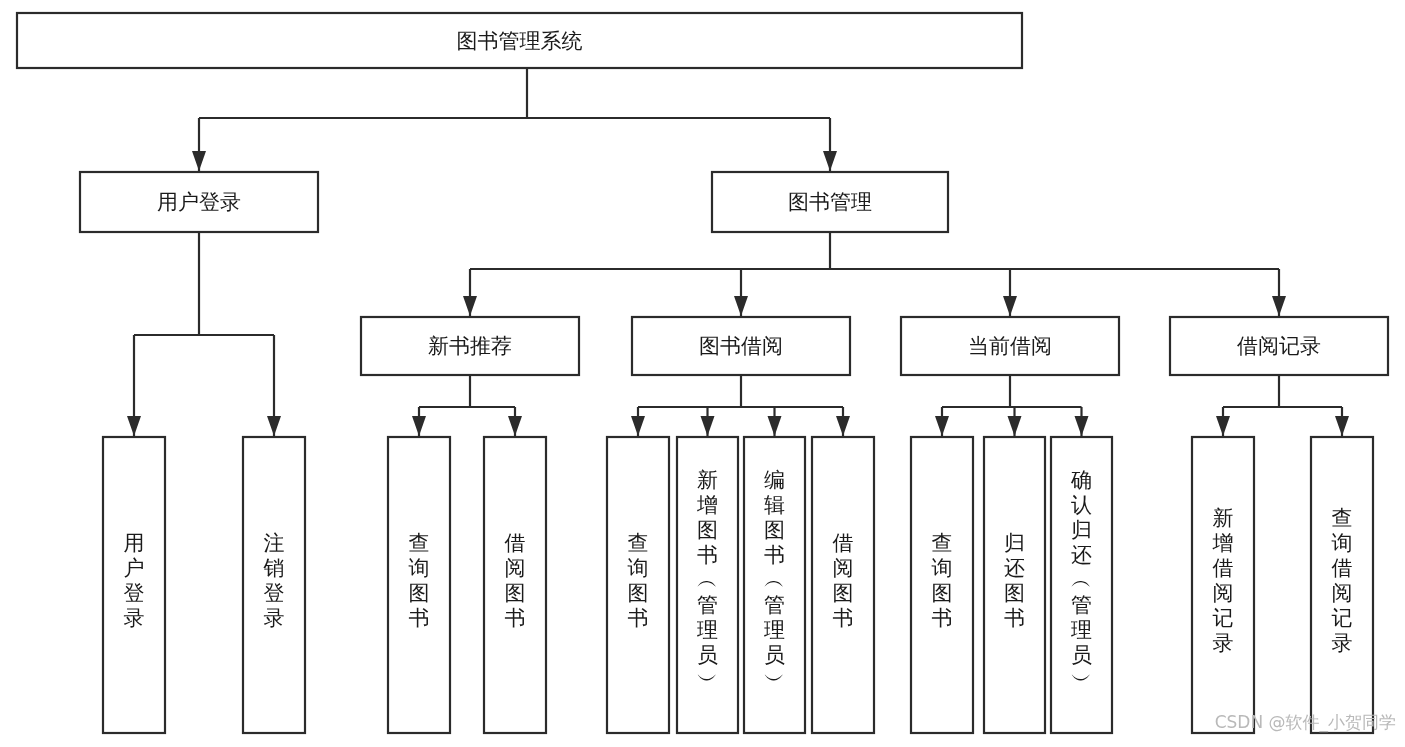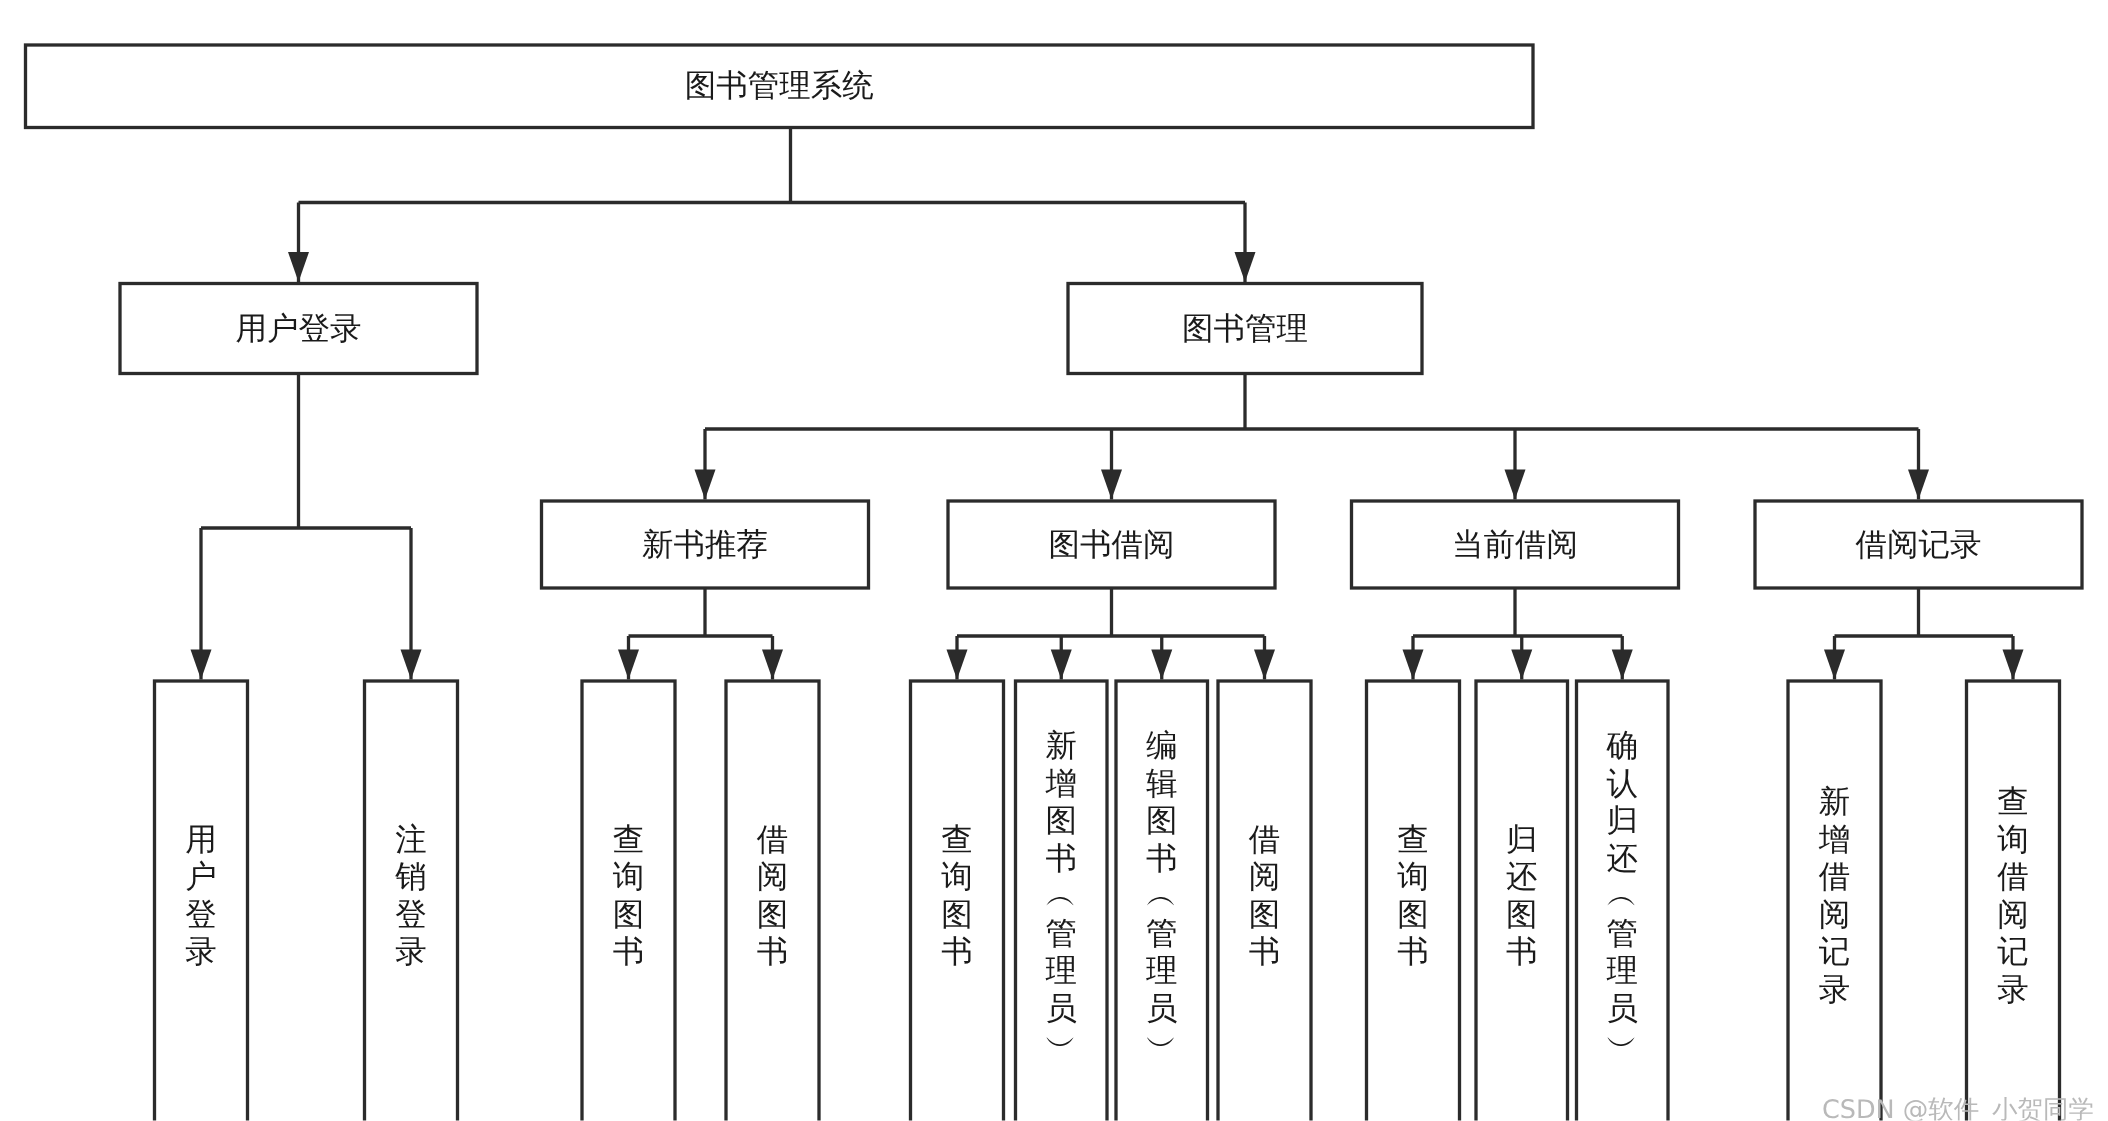--- a/index.html
+++ b/index.html
@@ -12,21 +12,20 @@
     height: 747px;
     font-family: "DejaVu Sans", "Liberation Sans", sans-serif;
     overflow: hidden;
     position: relative;
   }
   #diagram-root {
     position: relative;
     width: 1405px;
     height: 621px;
     background: #ffffff;
-    margin-top: 17px;
   }
   svg#flow-svg {
     position: absolute;
     left: 0;
     top: 0;
     width: 1405px;
     height: 747px;
     display: block;
   }
   .node-box {

